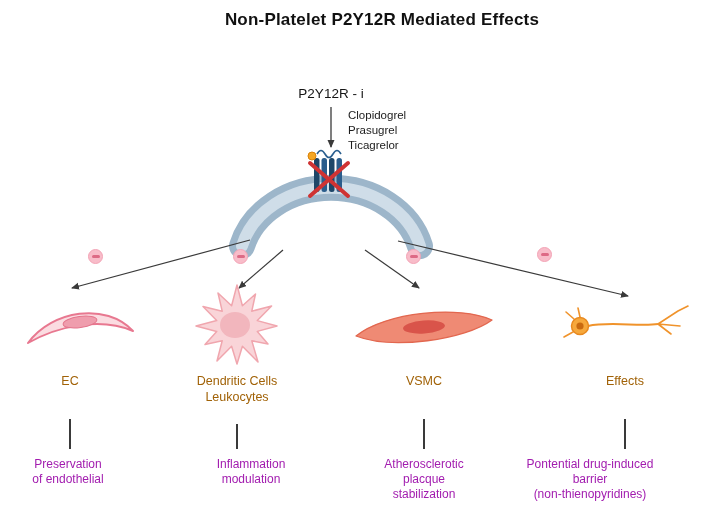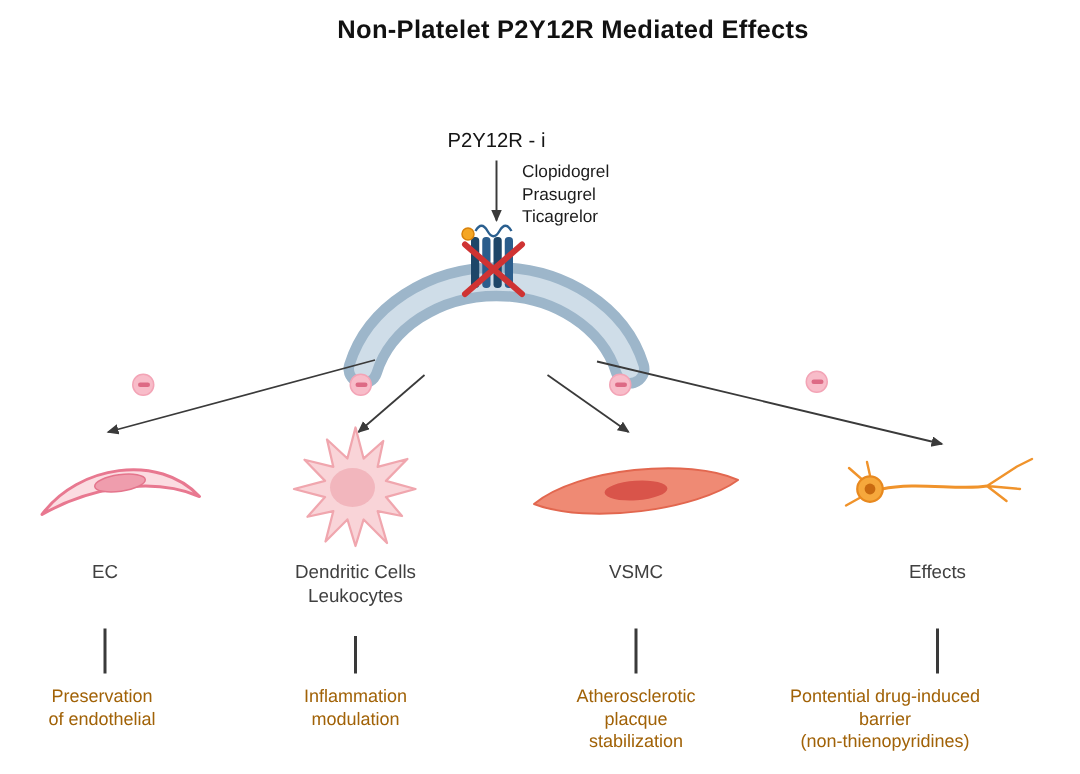--- a/index.html
+++ b/index.html
@@ -14,24 +14,24 @@
   }
   .receptor-label{
     left:270px;top:86px;width:122px;text-align:center;
     font-size:13.5px;font-weight:400;color:#151515;
   }
   .drug-list{
     left:348px;top:108px;width:110px;text-align:left;
     font-size:11.5px;line-height:15px;color:#1c1c1c;
   }
   .cell-label{
-    text-align:center;font-size:12.5px;line-height:16px;color:#404040;
+    text-align:center;font-size:12.5px;line-height:16px;color:#a16207;
   }
   .effect-text{
-    text-align:center;font-size:12px;line-height:15px;color:#a16207;
+    text-align:center;font-size:12px;line-height:15px;color:#a21caf;
   }
   .connector{
     width:2px;background:#3a3a3a;
   }
   .minus-circle{
     width:15px;height:15px;border-radius:50%;
     background:#f8bcc9;border:1px solid #f3a4b6;
     display:flex;align-items:center;justify-content:center;
     box-sizing:border-box;
   }
@@ -140,21 +140,21 @@
 
   <div class="abs connector" style="left:69px;top:419px;height:30px;"></div>
   <div class="abs connector" style="left:236px;top:424px;height:25px;"></div>
   <div class="abs connector" style="left:423px;top:419px;height:30px;"></div>
   <div class="abs connector" style="left:624px;top:419px;height:30px;"></div>
 
   <div class="abs effect-text" style="left:8px;top:457px;width:120px;">
     <div>Preservation</div>
     <div>of endothelial</div>
   </div>
-  <div class="abs effect-text" style="left:177px;top:457px;width:120px;">
+  <div class="abs effect-text" style="left:191px;top:457px;width:120px;">
     <div>Inflammation</div>
     <div>modulation</div>
   </div>
   <div class="abs effect-text" style="left:364px;top:457px;width:120px;">
     <div>Atherosclerotic</div>
     <div>placque</div>
     <div>stabilization</div>
   </div>
   <div class="abs effect-text" style="left:504px;top:457px;width:172px;">
     <div>Pontential drug-induced</div>

